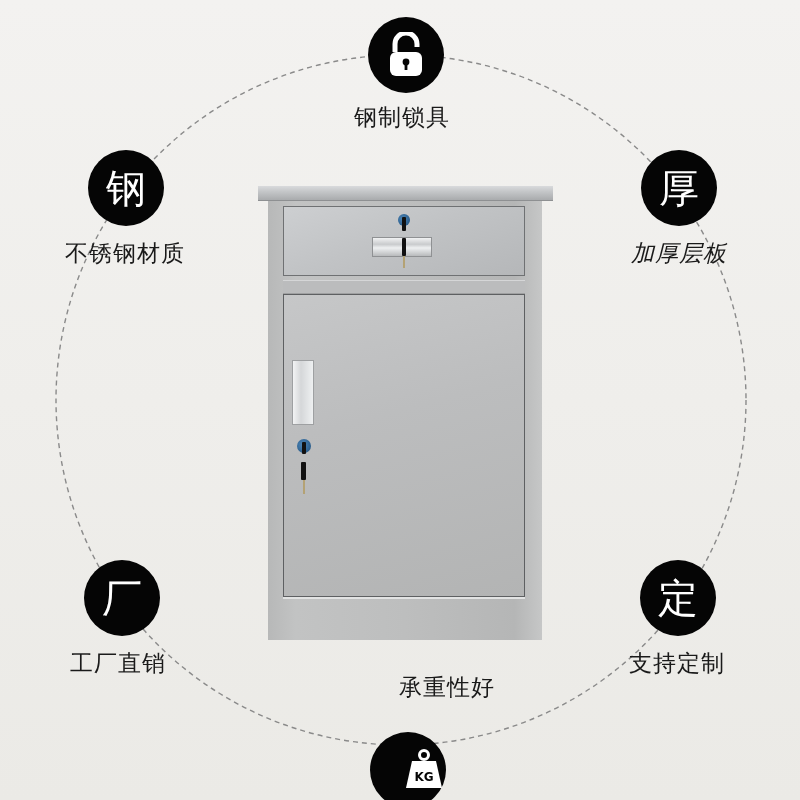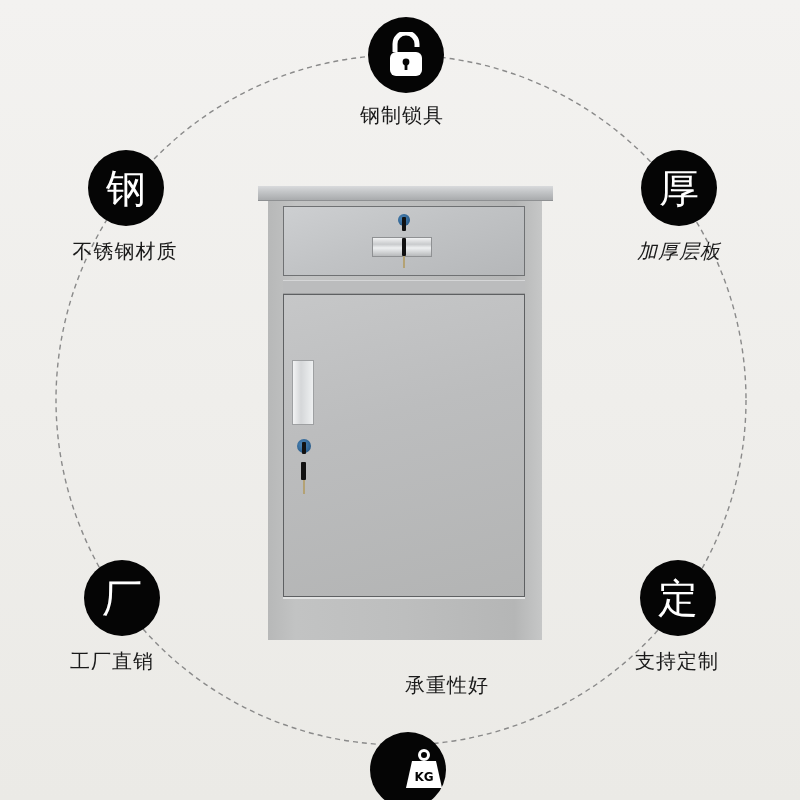--- a/index.html
+++ b/index.html
@@ -8,21 +8,21 @@
     background: linear-gradient(180deg, #f3f2f0 0%, #efeeeb 50%, #ebeae6 100%);
     font-family: "DejaVu Sans", "Liberation Sans", sans-serif;
   }
   .ring { position:absolute; left:0; top:0; width:800px; height:800px; }
   .badge {
     position:absolute; width:76px; height:76px; border-radius:50%;
     background:#050505; color:#fff; display:flex; align-items:center; justify-content:center;
     font-size:40px; font-weight:300; line-height:1;
   }
   .label {
-    position:absolute; font-size:20px; color:#1a1a1a; white-space:nowrap;
+    position:absolute; font-size:23px; color:#1a1a1a; white-space:nowrap;
     transform:translateX(-50%); letter-spacing:1px; font-weight:300;
   }
   
   .cab { position:absolute; left:0; top:0; }
   .lip {
     position:absolute; left:258px; top:186px; width:295px; height:14px;
     background: linear-gradient(180deg,#d9dadc 0%,#c4c6c8 40%,#a9abad 100%);
     border-bottom:1px solid #8e9092;
   }
   .body {
@@ -99,21 +99,21 @@
 </div>
 <div class="label" style="left:402px;top:102px;">钢制锁具</div>
 
 <div class="badge" style="left:88px;top:150px;">钢</div>
 <div class="label" style="left:125px;top:238px;">不锈钢材质</div>
 
 <div class="badge" style="left:641px;top:150px;">厚</div>
 <div class="label" style="left:679px;top:238px;font-style:italic;">加厚层板</div>
 
 <div class="badge" style="left:84px;top:560px;">厂</div>
-<div class="label" style="left:112px;top:648px;">工厂直销</div>
+<div class="label" style="left:118px;top:648px;">工厂直销</div>
 
 <div class="badge" style="left:640px;top:560px;">定</div>
 <div class="label" style="left:677px;top:648px;text-align:right;">支持定制</div>
 
 <div class="label" style="left:407px;top:672px;margin-left:40px;">承重性好</div>
 <div class="badge" style="left:370px;top:732px;justify-content:flex-end;">
   <svg width="44" height="44" viewBox="0 0 44 44">
     <circle cx="22" cy="7" r="4.5" fill="none" stroke="#fff" stroke-width="3"></circle>
     <path d="M10 13 H34 L40 40 H4 Z" fill="#fff"></path>
     <text x="22" y="33" text-anchor="middle" font-family="DejaVu Sans, sans-serif" font-weight="bold" font-size="12" fill="#050505">KG</text>

